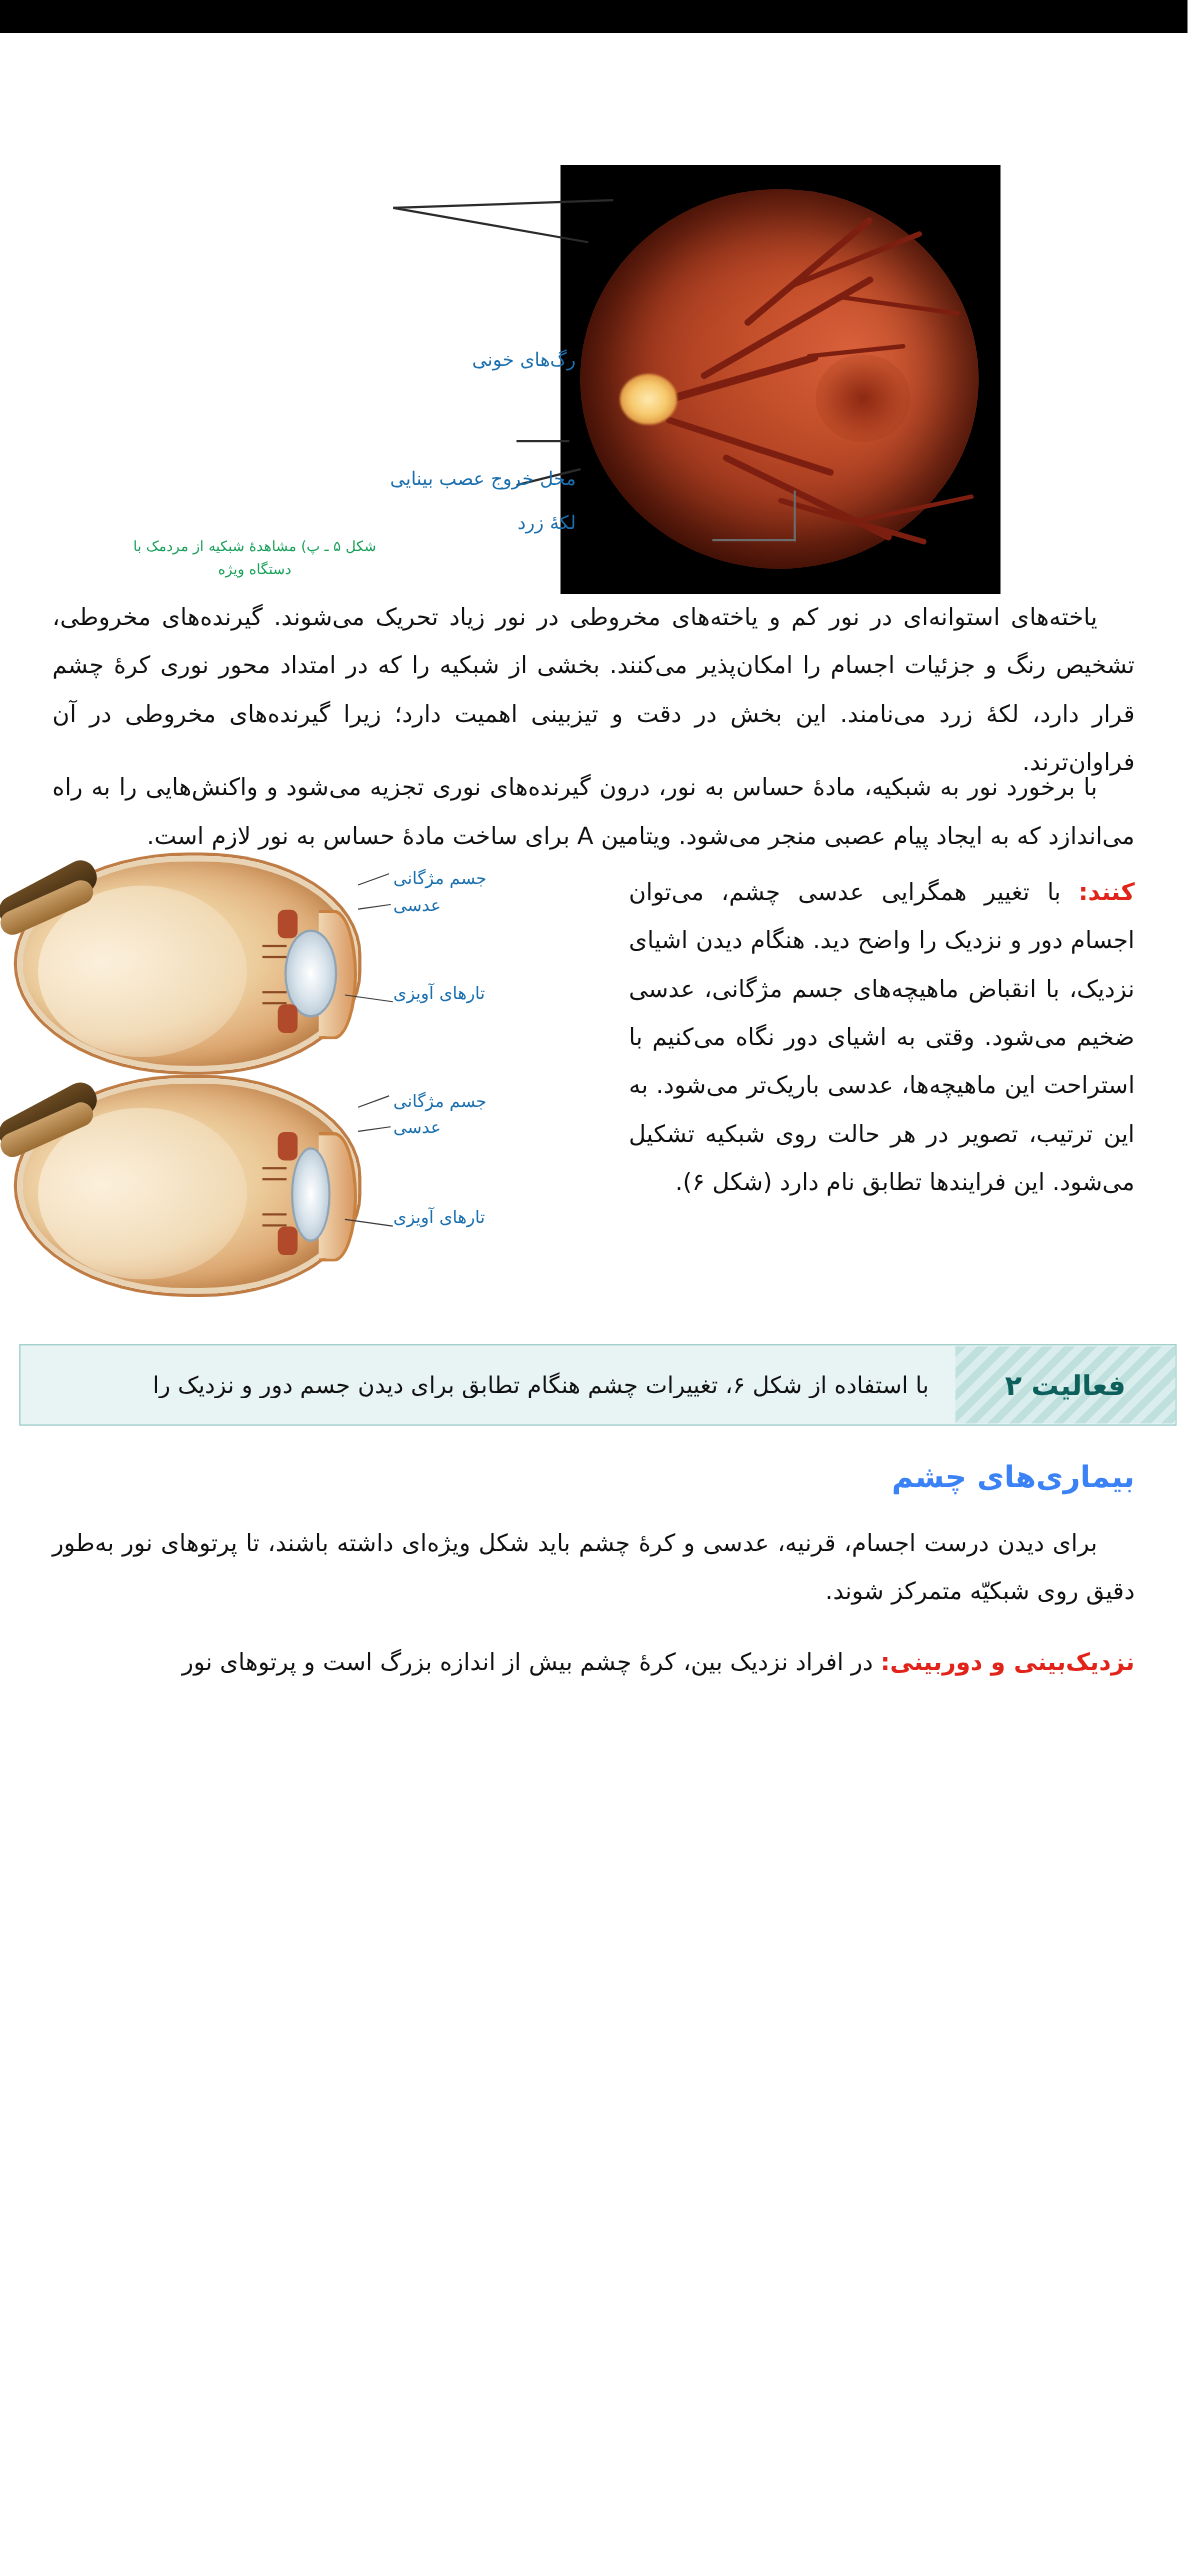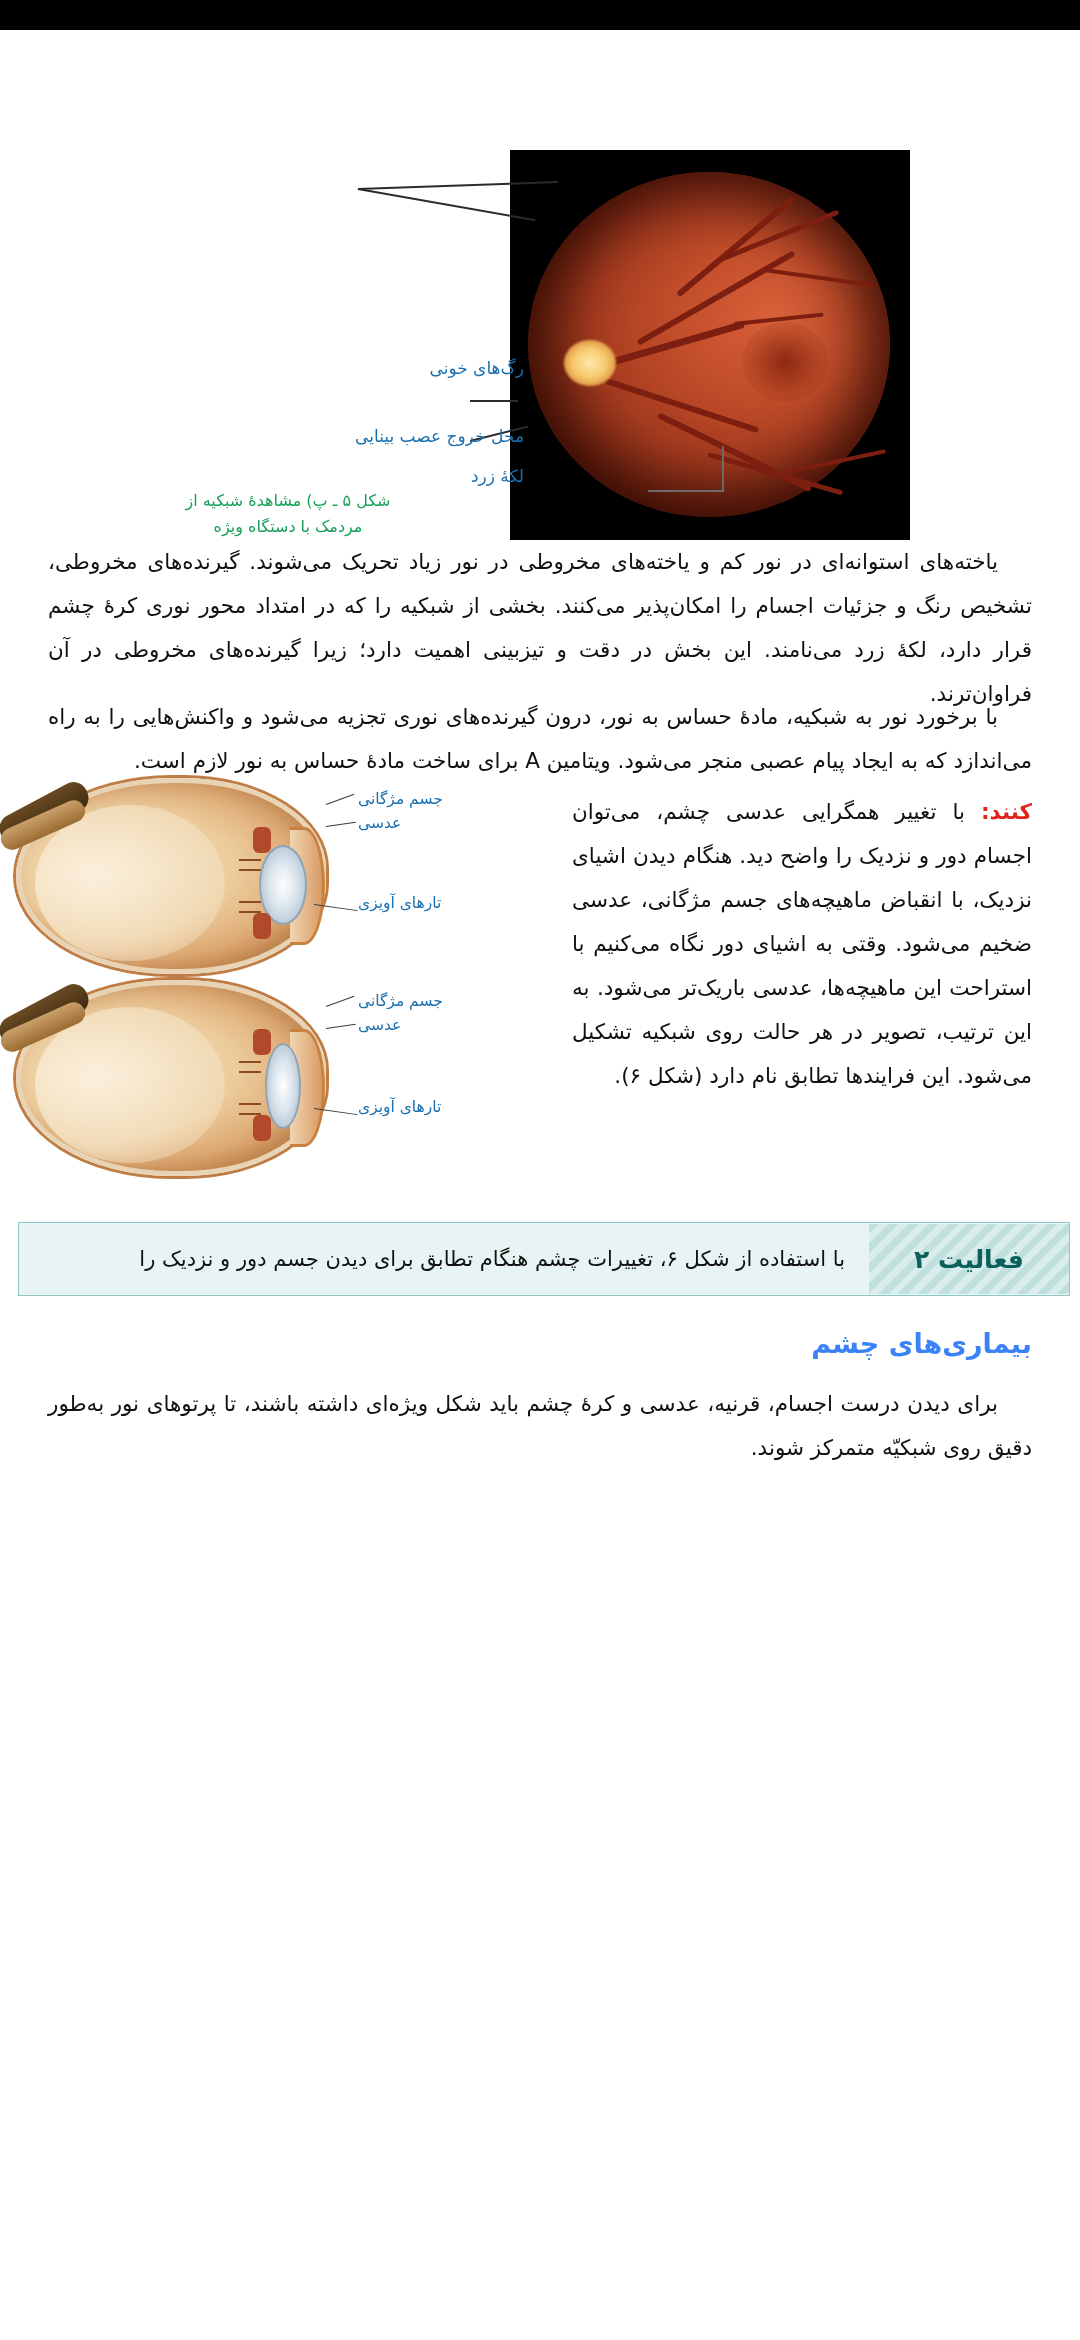--- a/index.html
+++ b/index.html
@@ -49,27 +49,27 @@
 
   .lead{position:absolute;background:#2b2b2b;height:1.5px;transform-origin:0 50%;}
   .l-vessel{left:358px;top:38px;width:180px;transform:rotate(10deg);}
   .l-vessel2{left:358px;top:38px;width:200px;transform:rotate(-2deg);}
   .l-nerve{left:470px;top:250px;width:48px;}
   .l-macula{left:470px;top:290px;width:60px;transform:rotate(-14deg);}
   .l-macula-v{position:absolute;left:722px;top:296px;width:1.5px;height:46px;background:#6b6b6b;}
   .l-macula-h{position:absolute;left:648px;top:340px;width:76px;height:1.5px;background:#6b6b6b;}
 
   .fig-lbl{position:absolute;color:#1a6fae;font-size:17px;white-space:nowrap;}
-  .lbl-vessels{right:556px;top:168px;margin-top:40px;}
+  .lbl-vessels{right:556px;top:168px;}
   .lbl-nerve{right:556px;top:276px;}
   .lbl-macula{right:556px;top:316px;}
 
   .fig5-cap{
-    position:absolute;right:672px;top:338px;width:240px;
-    color:#19a05a;font-size:16px;line-height:1.6;text-align:center;
+    position:absolute;right:728px;top:338px;width:240px;
+    color:#19a05a;font-size:13px;line-height:1.6;text-align:center;
   }
 
   
   .para{
     position:absolute;text-align:justify;font-size:21.5px;line-height:2.05;
     color:#111;
   }
   .p1{right:48px;top:510px;width:984px;}
   .p2{right:48px;top:665px;width:984px;}
   .p-indent{display:inline-block;width:34px;}
@@ -265,15 +265,19 @@
       <div class="activity-badge">فعالیت ۲</div>
       <div class="activity-text">با استفاده از شکل ۶، تغییرات چشم  هنگام تطابق  برای دیدن جسم دور و نزدیک را</div>
     </div>
 
     <div class="h2">بیماری‌های چشم</div>
 
     <div class="para p3">
       <span class="p-indent"></span><span>برای دیدن درست اجسام، قرنیه، عدسی و کرهٔ چشم باید شکل ویژه‌ای داشته باشند، تا پرتوهای نور به‌طور دقیق روی شبکیّه متمرکز شوند.</span>
     </div>
 
+    <div class="para p4">
+      <span class="kw-red">نزدیک‌بینی و دوربینی:</span>
+      <span>در افراد نزدیک بین، کرهٔ چشم بیش از اندازه بزرگ است و پرتوهای نور</span>
+    </div>
 
   </div>
 </div>
 
 </body></html>

